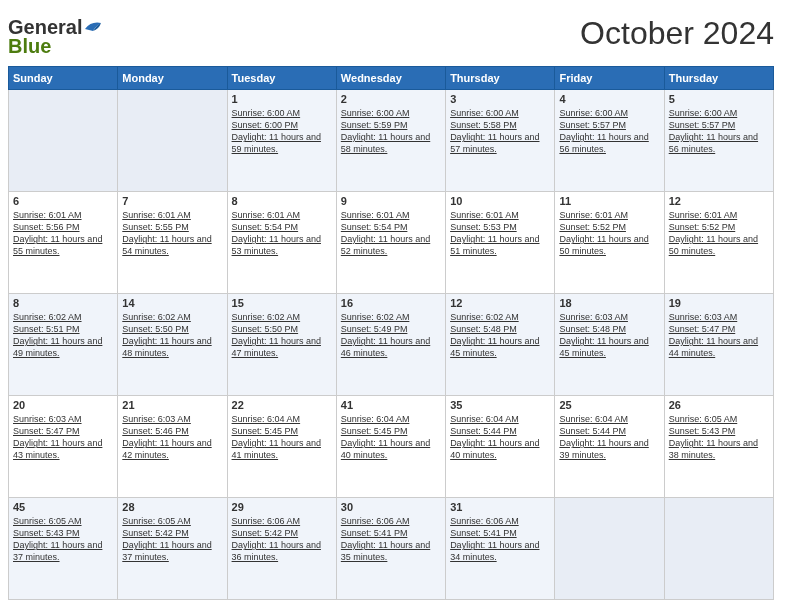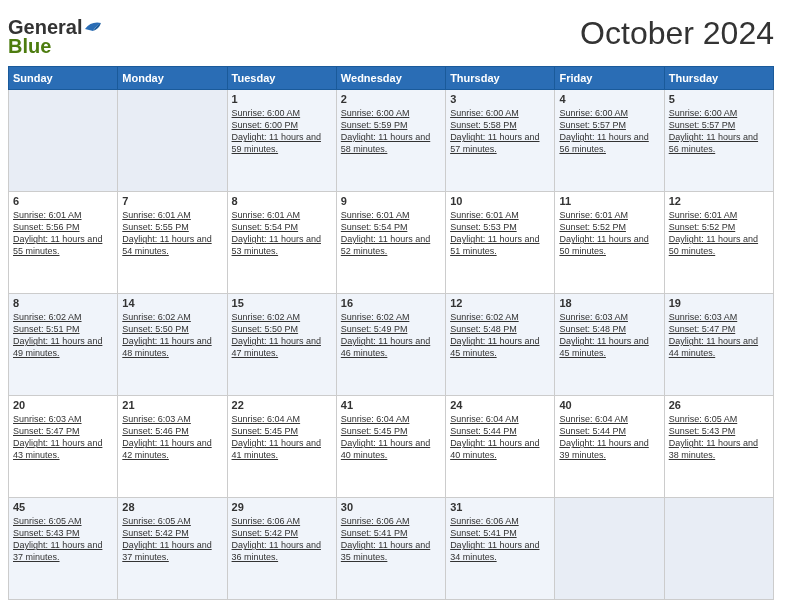--- a/index.html
+++ b/index.html
@@ -219,25 +219,25 @@
           </td>
           <td>
             <div class="day-num">22</div>
             <div class="day-info">Sunrise: 6:04 AM<br>Sunset: 5:45 PM<br>Daylight: 11 hours and 41 minutes.</div>
           </td>
           <td>
             <div class="day-num">41</div>
             <div class="day-info">Sunrise: 6:04 AM<br>Sunset: 5:45 PM<br>Daylight: 11 hours and 40 minutes.</div>
           </td>
           <td>
-            <div class="day-num">24</div>
+            <div class="day-num">35</div>
             <div class="day-info">Sunrise: 6:04 AM<br>Sunset: 5:44 PM<br>Daylight: 11 hours and 40 minutes.</div>
           </td>
           <td>
-            <div class="day-num">40</div>
+            <div class="day-num">25</div>
             <div class="day-info">Sunrise: 6:04 AM<br>Sunset: 5:44 PM<br>Daylight: 11 hours and 39 minutes.</div>
           </td>
           <td>
             <div class="day-num">26</div>
             <div class="day-info">Sunrise: 6:05 AM<br>Sunset: 5:43 PM<br>Daylight: 11 hours and 38 minutes.</div>
           </td>
         </tr>
         <tr class="row-shaded">
           <td>
             <div class="day-num">45</div>

